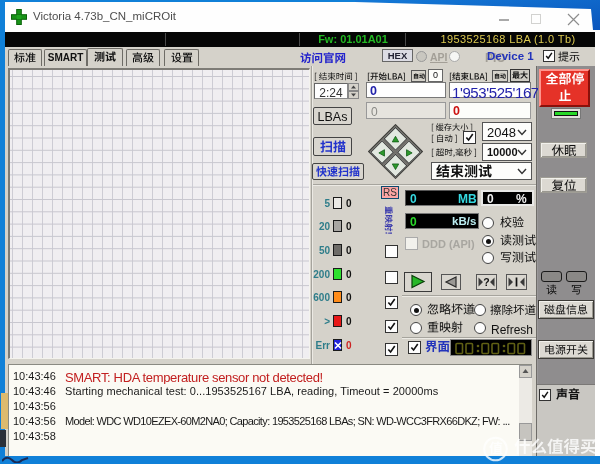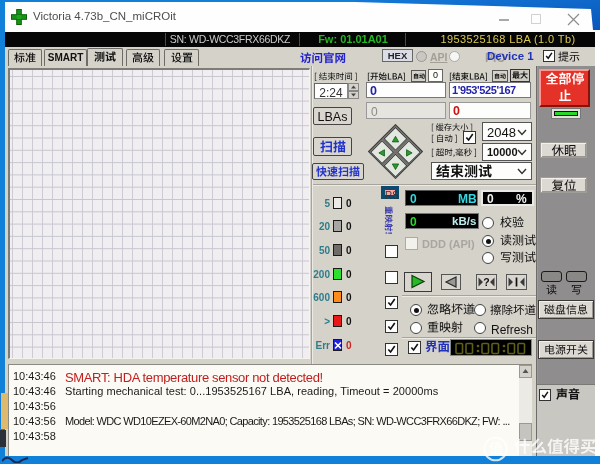--- a/index.html
+++ b/index.html
@@ -22,21 +22,20 @@
 <div style="position:absolute;left:33px;top:11px;font-family:'Liberation Sans',sans-serif;font-size:11.5px;color:#4e4e4e;font-weight:400;white-space:nowrap;line-height:1;">Victoria 4.73b_CN_miCROit</div>
 <div style="position:absolute;left:499px;top:19px;width:10px;height:1.5px;line-height:0;background:#a9a9a9"></div>
 <div style="position:absolute;left:531px;top:14px;width:10px;height:10px;line-height:0;border:1px solid #d2d2d0"></div>
 <svg width="14" height="14" style="position:absolute;left:567px;top:13px">
       <path d="M1 1 L12 12 M12 1 L1 12" stroke="#8d8d8d" stroke-width="1.15"></path>
     </svg>
 <div style="position:absolute;left:5px;top:32px;width:590px;height:15px;line-height:0;background:#060606"></div>
 <div style="position:absolute;left:165px;top:33px;width:1px;height:13px;line-height:0;background:#4a4a4a"></div>
 <div style="position:absolute;left:299px;top:33px;width:1px;height:13px;line-height:0;background:#4a4a4a"></div>
 <div style="position:absolute;left:405px;top:33px;width:1px;height:13px;line-height:0;background:#4a4a4a"></div>
-<div style="position:absolute;left:230px;top:34px;transform:translateX(-50%);font-family:'Liberation Sans',sans-serif;font-size:10.5px;color:#cccccc;font-weight:400;white-space:nowrap;line-height:1;letter-spacing:-0.3px">SN: WD-WCC3FRX66DKZ</div>
 <div style="position:absolute;left:353px;top:34px;transform:translateX(-50%);font-family:'Liberation Sans',sans-serif;font-size:11px;color:#23b923;font-weight:700;white-space:nowrap;line-height:1;">Fw: 01.01A01</div>
 <div style="position:absolute;left:508px;top:34px;transform:translateX(-50%);font-family:'Liberation Sans',sans-serif;font-size:11px;color:#ddca50;font-weight:400;white-space:nowrap;line-height:1;letter-spacing:0.4px">1953525168 LBA (1.0 Tb)</div>
 <div style="position:absolute;left:5px;top:47px;width:590px;height:19px;line-height:0;background:#d5d2ca"></div>
 <div style="position:absolute;left:8px;top:49px;width:34px;height:17px;line-height:0;background:#d5d2ca;border:1px solid #6e6c66;border-bottom:none;border-radius:2px 2px 0 0"></div>
 <div style="position:absolute;left:25.0px;top:52px;line-height:0;transform:translateX(-50%)"><svg width="22.0" height="11.4" style="overflow:visible">
         <g transform="scale(0.011000) translate(0,880) scale(1,-1)">
           <path transform="translate(0 0)" fill="#111" d="M466 774V686H905V774ZM776 321C822 219 865 88 879 7L965 39C949 120 903 248 856 347ZM480 343C454 238 411 130 357 60C378 49 415 24 432 10C485 88 536 208 565 324ZM422 535V447H628V34C628 21 624 17 610 17C596 16 552 16 505 18C518 -11 530 -52 533 -79C602 -79 650 -78 682 -62C715 -46 724 -18 724 32V447H959V535ZM190 844V639H43V550H170C140 431 81 294 20 220C37 196 61 155 71 129C116 189 157 283 190 382V-83H283V419C314 372 349 317 364 286L417 361C398 387 312 494 283 526V550H408V639H283V844Z"></path>
           <path transform="translate(1000 0)" fill="#111" d="M42 763C89 690 146 590 171 528L261 573C235 634 174 731 126 802ZM42 5 140 -38C186 60 238 186 279 300L193 345C148 222 86 88 42 5ZM445 386H643V271H445ZM445 469V586H643V469ZM604 803C629 762 659 708 675 668H468C490 716 510 765 527 815L440 836C390 680 304 529 203 434C223 418 257 384 271 366C301 397 330 432 357 472V-85H445V-16H960V69H735V188H921V271H735V386H922V469H735V586H942V668H708L766 698C749 736 716 795 684 839ZM445 188H643V69H445Z"></path>
         </g>
       </svg></div>
@@ -213,21 +212,21 @@
 <div style="position:absolute;left:331px;top:87px;transform:translateX(-50%);font-family:'Liberation Sans',sans-serif;font-size:12px;color:#333;font-weight:400;white-space:nowrap;line-height:1;">2:24</div>
 <div style="position:absolute;left:348px;top:83px;width:11px;height:8px;line-height:0;background:#d5d2ca;border:1px solid #888"><svg width="9" height="6">
         <path d="M4.5 1.5 L7 4.5 L2 4.5 Z" fill="#444"></path>
       </svg></div>
 <div style="position:absolute;left:348px;top:91px;width:11px;height:8px;line-height:0;background:#d5d2ca;border:1px solid #888"><svg width="9" height="6">
         <path d="M4.5 4.5 L2 1.5 L7 1.5 Z" fill="#444"></path>
       </svg></div>
 <div style="position:absolute;left:366px;top:82px;width:80px;height:16px;line-height:0;background:#fefefe;border:1px solid #777"></div>
 <div style="position:absolute;left:370px;top:85px;font-family:'Liberation Sans',sans-serif;font-size:12.5px;color:#2222aa;font-weight:700;white-space:nowrap;line-height:1;">0</div>
 <div style="position:absolute;left:449px;top:82px;width:82px;height:16px;line-height:0;background:#fefefe;border:1px solid #777"></div>
-<div style="position:absolute;left:452px;top:85px;font-family:'Liberation Sans',sans-serif;font-size:11px;color:#2222aa;font-weight:700;white-space:nowrap;line-height:1;letter-spacing:-0.4px">1'953'525'167</div>
+<div style="position:absolute;left:452px;top:85px;font-family:'Liberation Sans',sans-serif;font-size:15px;color:#2222aa;font-weight:400;white-space:nowrap;line-height:1;letter-spacing:-0.4px">1'953'525'167</div>
 <div style="position:absolute;left:366px;top:102px;width:80px;height:17px;line-height:0;background:#e6e4de;border:1px solid #999"></div>
 <div style="position:absolute;left:371px;top:106px;font-family:'Liberation Sans',sans-serif;font-size:12px;color:#8a8a86;font-weight:400;white-space:nowrap;line-height:1;">0</div>
 <div style="position:absolute;left:449px;top:102px;width:82px;height:17px;line-height:0;background:#fdfdfb;border:1px solid #999"></div>
 <div style="position:absolute;left:453px;top:105px;font-family:'Liberation Sans',sans-serif;font-size:12.5px;color:#cc1111;font-weight:700;white-space:nowrap;line-height:1;">0</div>
 <div style="position:absolute;left:313px;top:107px;width:39px;height:18px;line-height:0;background:#d9d6cf;border:1px solid #444;border-radius:2px"></div>
 <div style="position:absolute;left:332.5px;top:110.5px;transform:translateX(-50%);font-family:'Liberation Sans',sans-serif;font-size:12.5px;color:#111;font-weight:400;white-space:nowrap;line-height:1;">LBAs</div>
 <div style="position:absolute;left:313px;top:137px;width:39px;height:19px;line-height:0;background:#d9d6cf;border:1px solid #444;border-radius:2px"></div>
 <div style="position:absolute;left:332.5px;top:140px;line-height:0;transform:translateX(-50%)"><svg width="26.0" height="13.5" style="overflow:visible">
         <g transform="scale(0.013000) translate(0,880) scale(1,-1)">
           <path transform="translate(0 0)" fill="#2233cc" d="M174 844V666H41V555H174V376L28 345L59 230L174 258V40C174 26 169 21 155 21C142 21 100 20 60 22C75 -8 90 -57 94 -87C165 -87 213 -84 247 -66C280 -48 291 -18 291 39V287L419 320L404 430L291 403V555H404V666H291V844ZM423 759V649H806V445H447V327H806V87H416V-24H806V-81H921V759Z"></path>
@@ -338,21 +337,21 @@
 <div style="position:absolute;left:302px;top:317.0px;width:28px;text-align:right;font-family:'Liberation Sans';font-size:10px;font-weight:700;color:#2e7d8a;line-height:1">&gt;</div>
 <div style="position:absolute;left:333px;top:315.0px;width:9px;height:12px;line-height:0;background:#e81818;border:1.5px solid #1a1a1a"></div>
 <div style="position:absolute;left:346px;top:317.0px;font-family:'Liberation Sans',sans-serif;font-size:10px;color:#111;font-weight:700;white-space:nowrap;line-height:1;">0</div>
 <div style="position:absolute;left:302px;top:340.7px;width:28px;text-align:right;font-family:'Liberation Sans';font-size:10px;font-weight:700;color:#2e7d8a;line-height:1">Err</div>
 <div style="position:absolute;left:333px;top:338.7px;width:9px;height:12px;line-height:0;background:#2222dd;border:1.5px solid #1a1a1a">
       <svg width="8" height="9" style="position:absolute;left:0px;top:1px">
         <path d="M1 1.5 L7 7.5 M7 1.5 L1 7.5" stroke="#fff" stroke-width="1.6"></path>
       </svg>
     </div>
 <div style="position:absolute;left:346px;top:340.7px;font-family:'Liberation Sans',sans-serif;font-size:10px;color:#cc2222;font-weight:700;white-space:nowrap;line-height:1;">0</div>
-<div style="position:absolute;left:381px;top:186px;width:18px;height:13px;line-height:0;background:#fca5a5;border:4px solid #0c4a6e">
+<div style="position:absolute;left:381px;top:186px;width:18px;height:13px;line-height:0;background:#fca5a5;border:1px solid #0c4a6e">
       <div style="text-align:center;font-family:'Liberation Sans';font-size:10px;color:#333;line-height:11px">RS</div>
     </div>
 <div style="position:absolute;left:370px;top:219px;width:36px;height:10px;line-height:0;transform:rotate(90deg);transform-origin:center"><svg width="28.6" height="8.8" style="overflow:visible">
         <g transform="scale(0.008500) translate(0,880) scale(1,-1)">
           <path transform="translate(0 0)" fill="#3a3aad" d="M153 540V221H435V177H120V86H435V34H46V-61H957V34H556V86H892V177H556V221H854V540H556V578H950V672H556V723C666 731 770 742 858 756L802 849C632 821 361 804 127 800C137 776 149 735 151 707C241 708 338 711 435 716V672H52V578H435V540ZM270 345H435V300H270ZM556 345H732V300H556ZM270 461H435V417H270ZM556 461H732V417H556Z"></path>
           <path transform="translate(1000 0)" fill="#3a3aad" d="M615 841V700H431V375H381V267H594C563 160 489 67 320 3C344 -17 380 -61 395 -86C556 -23 640 68 683 174C731 56 802 -37 906 -93C923 -63 958 -19 983 3C874 52 800 149 757 267H973V375H925V700H725V841ZM537 375V593H615V455C615 428 614 401 612 375ZM814 375H723C724 401 725 428 725 455V593H814ZM251 397V209H173V397ZM251 502H173V678H251ZM64 786V13H173V102H359V786Z"></path>
           <path transform="translate(2000 0)" fill="#3a3aad" d="M514 419C561 344 606 244 622 178L722 222C703 287 657 384 608 456ZM217 511H363V461H217ZM217 595V647H363V595ZM217 377H363V326H217ZM40 326V221H244C185 143 105 77 18 34C40 14 78 -30 93 -52C196 9 294 100 363 209V28C363 14 358 9 345 9C331 8 287 8 246 10C261 -16 277 -63 282 -91C349 -91 397 -89 430 -72C463 -55 473 -26 473 26V738H326C339 767 354 802 369 838L246 850C241 817 228 774 216 738H111V326ZM754 842V634H506V519H754V47C754 29 747 25 729 24C712 23 652 23 594 26C610 -6 627 -56 632 -87C718 -88 778 -84 816 -66C854 -48 867 -17 867 47V519H966V634H867V842Z"></path>
           <path transform="translate(3000 0)" fill="#3a3aad" d="M137 252H233L254 621L259 761H111L116 621ZM185 -14C238 -14 276 28 276 82C276 137 238 178 185 178C133 178 94 137 94 82C94 28 133 -14 185 -14Z"></path>
         </g>
       </svg></div>

